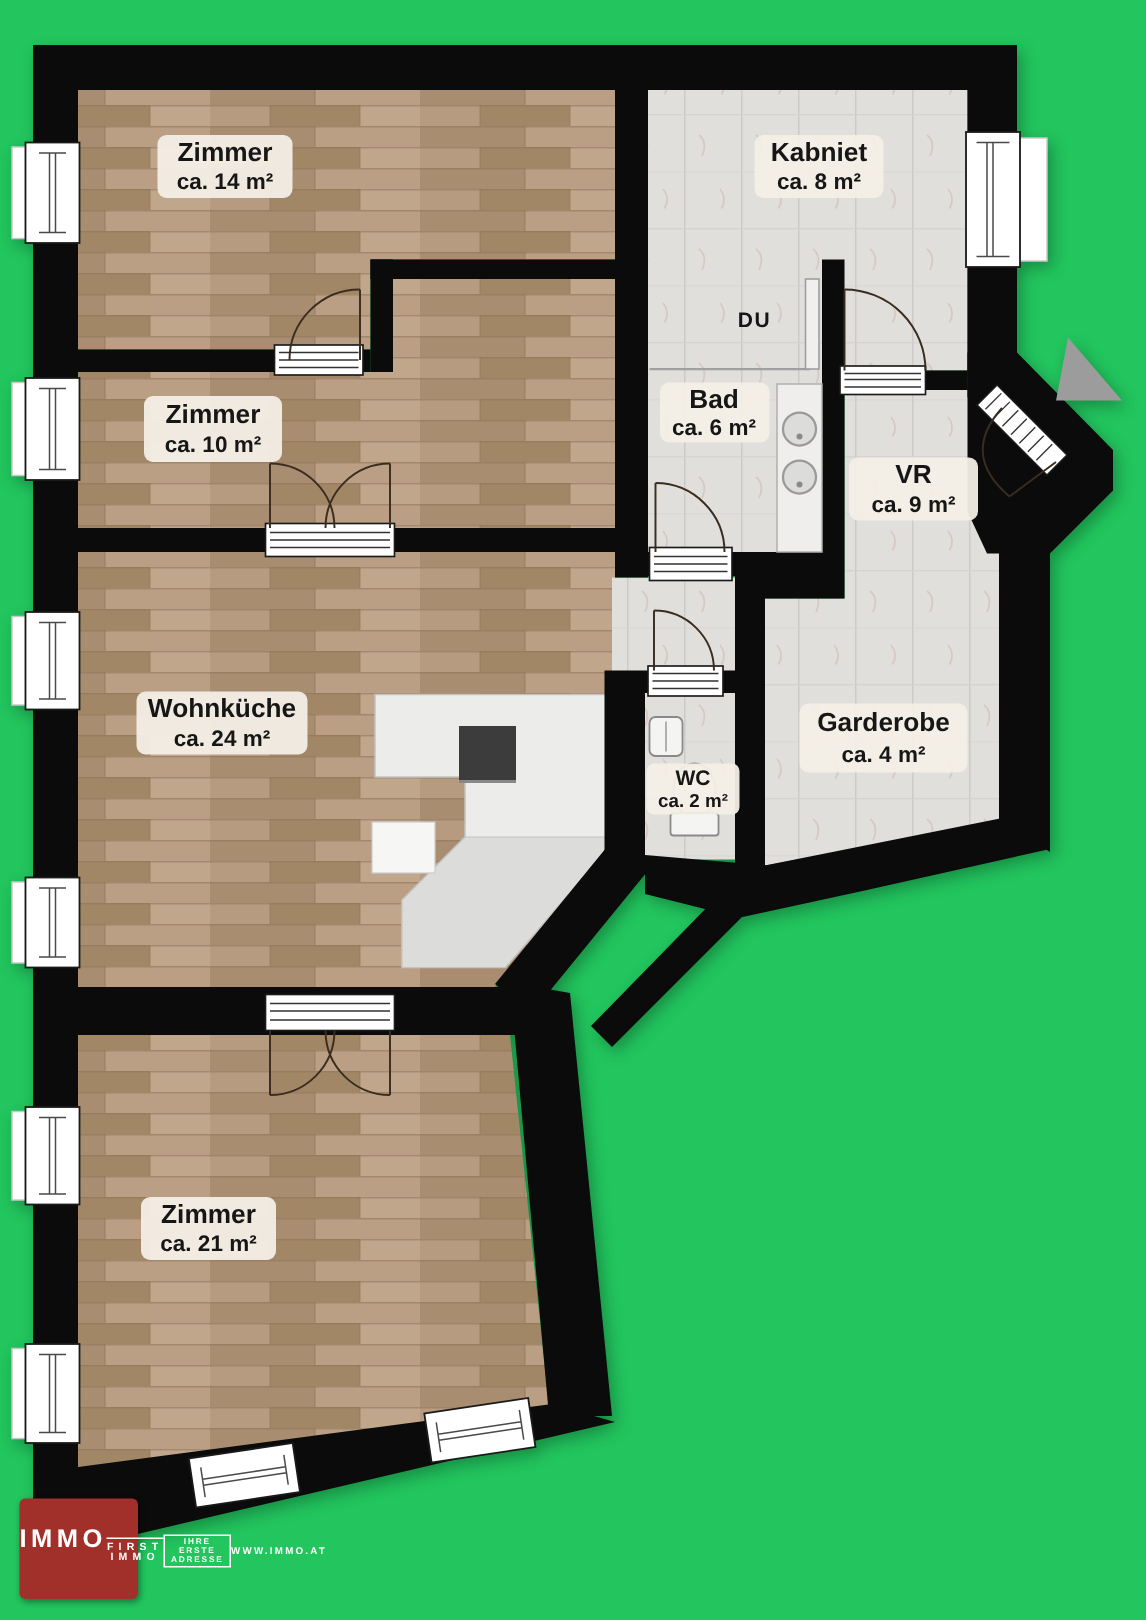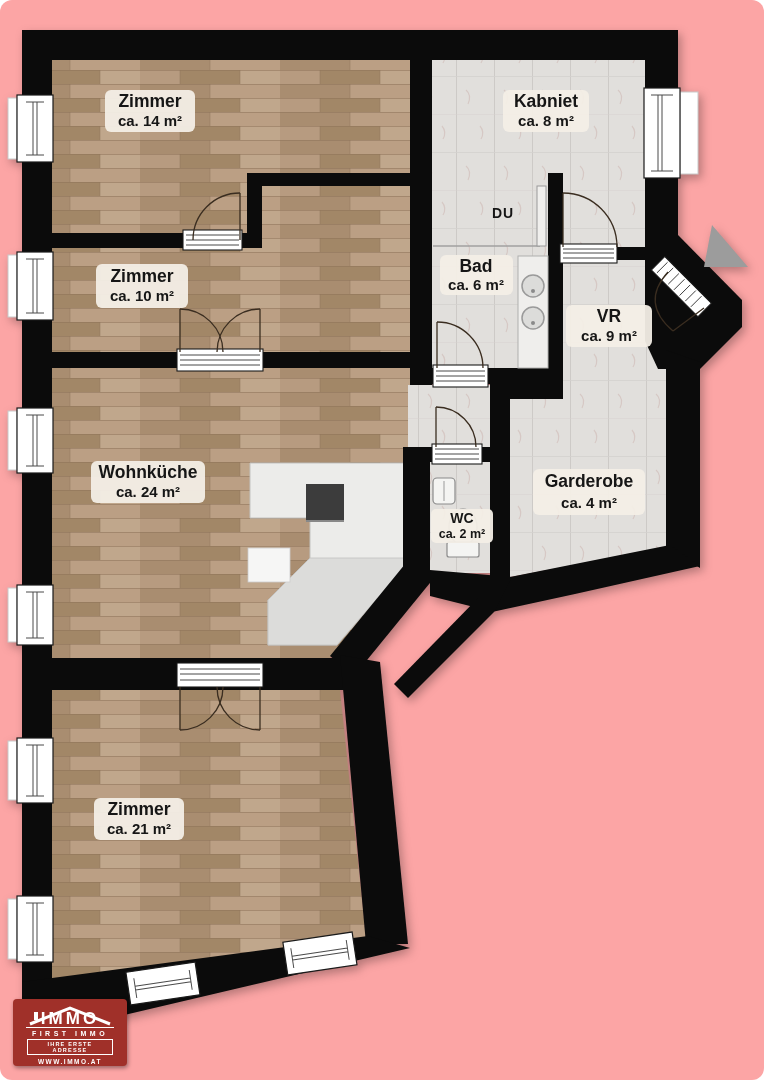--- a/index.html
+++ b/index.html
@@ -1,38 +1,38 @@
 <!DOCTYPE html>
 <html><head>
 <meta charset="utf-8">
 <style>
   html,body{margin:0;padding:0;background:#ffffff;}
-  #stage{position:relative;width:764px;height:1080px;background:#fca5a5;overflow:hidden;
-         font-family:"Liberation Sans",sans-serif;border-radius:12px;}
+  #stage{position:relative;width:764px;height:1080px;background:#22c55e;overflow:hidden;
+         font-family:"Liberation Sans",sans-serif;}
   #plan-svg{position:absolute;left:0;top:0;filter:drop-shadow(3px 4px 5px rgba(0,0,0,0.28));}
   text{font-family:"Liberation Sans",sans-serif;font-weight:bold;fill:#161616;}
   .room-name{font-size:17.5px;}
   .room-area{font-size:15px;}
   .room-name-sm{font-size:14px;}
   .room-area-sm{font-size:12.5px;}
   .du-label{font-size:14px;letter-spacing:1px;}
   .badge{fill:#f3eee6;fill-opacity:0.95;}
   .wall{fill:#0b0b0b;}
   .win{fill:#ffffff;stroke:#1a1a1a;stroke-width:1.2;}
   .sill{fill:#ffffff;stroke:#c9c9c9;stroke-width:1;}
   .glz{stroke:#4a4a4a;stroke-width:1;fill:none;}
   .thr{fill:#ffffff;stroke:#1a1a1a;stroke-width:1.1;}
   .thr-l{stroke:#333;stroke-width:0.9;}
   .arc{stroke:#3a2d20;stroke-width:1.3;fill:none;}
   .leaf{stroke:#3a2d20;stroke-width:1.3;}
   .fixture{fill:#f4f4f2;stroke:#8a8a8a;stroke-width:1.2;}
   
-  #logo{position:absolute;left:13px;top:999px;width:114px;height:67px;background:#a03029;
+  #logo{position:absolute;left:13px;top:999px;width:79px;height:67px;background:#a03029;
         border-radius:4px;box-shadow:1px 2px 4px rgba(0,0,0,.4);color:#fff;text-align:center;
-        display:flex;flex-direction:column;align-items:center;justify-content:flex-start;}
+        display:flex;flex-direction:row;align-items:center;justify-content:flex-start;}
   #logo .roof{margin-top:3px;}
   #logo .brand{font-size:17px;font-weight:bold;letter-spacing:3px;line-height:13px;margin-top:-14px;}
   #logo .sub{font-size:7px;font-weight:bold;letter-spacing:3.5px;margin-top:2px;
              border-top:1px solid #fff;padding-top:2px;width:88px;}
   #logo .tag{font-size:5.5px;font-weight:bold;letter-spacing:1.2px;border:1px solid #fff;
              padding:1px 4px;margin-top:2px;width:76px;}
   #logo .url{font-size:6.5px;font-weight:bold;letter-spacing:1.5px;margin-top:3px;}
 </style>
 </head>
 <body>

